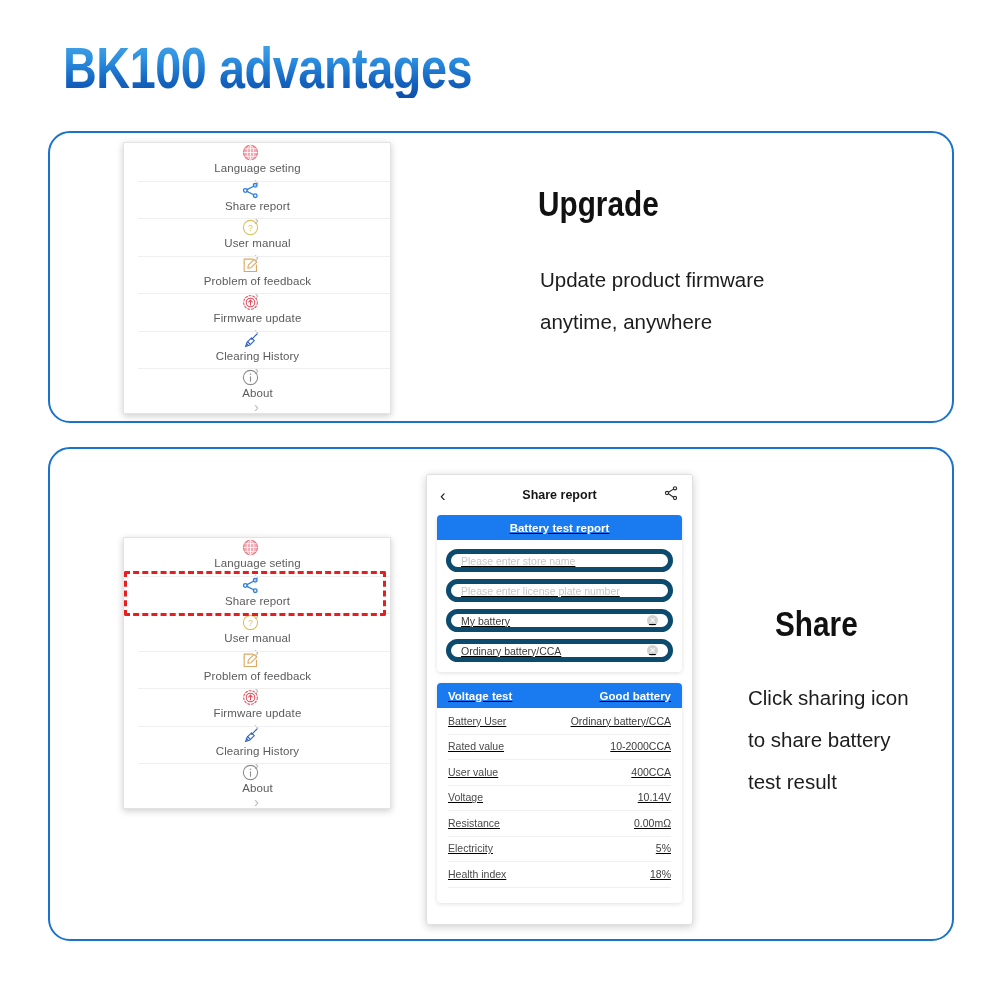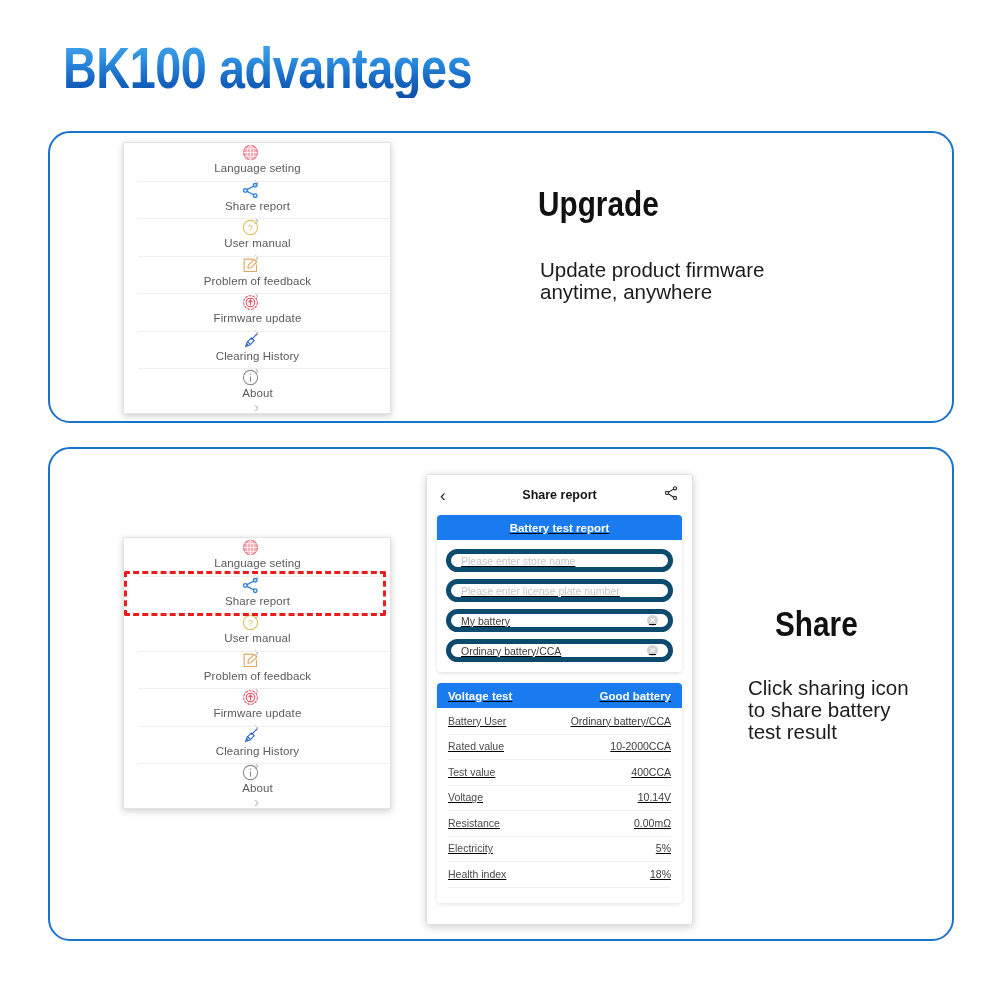--- a/index.html
+++ b/index.html
@@ -71,21 +71,21 @@
 
   
   .headline{
     position:absolute;
     font-family:"Liberation Sans Narrow","Liberation Sans",sans-serif;
     font-weight:bold;color:#111111;
     transform:scaleX(0.85);transform-origin:left top;
     white-space:nowrap;
   }
   .bodytext{
-    position:absolute;color:#1c1c1c;font-size:20.5px;line-height:22px;
+    position:absolute;color:#1c1c1c;font-size:20.5px;line-height:42px;
     white-space:pre-line;
   }
   #upgrade-headline{left:538px;top:184px;font-size:35px;line-height:40px;}
   #upgrade-body{left:540px;top:259px;}
   #share-headline{left:775px;top:604px;font-size:35px;line-height:40px;}
   #share-body{left:748px;top:677px;}
 
   
   #phone{
     position:absolute;left:426px;top:474px;width:267px;height:451px;
@@ -385,21 +385,21 @@
       <div id="results-list">
           <div class="result-row">
             <span class="rl">Battery User</span>
             <span class="rv">Ordinary battery/CCA</span>
           </div>
           <div class="result-row">
             <span class="rl">Rated value</span>
             <span class="rv">10-2000CCA</span>
           </div>
           <div class="result-row">
-            <span class="rl">Test value</span>
+            <span class="rl">User value</span>
             <span class="rv">400CCA</span>
           </div>
           <div class="result-row">
             <span class="rl">Voltage</span>
             <span class="rv">10.14V</span>
           </div>
           <div class="result-row">
             <span class="rl">Resistance</span>
             <span class="rv">0.00mΩ</span>
           </div>

